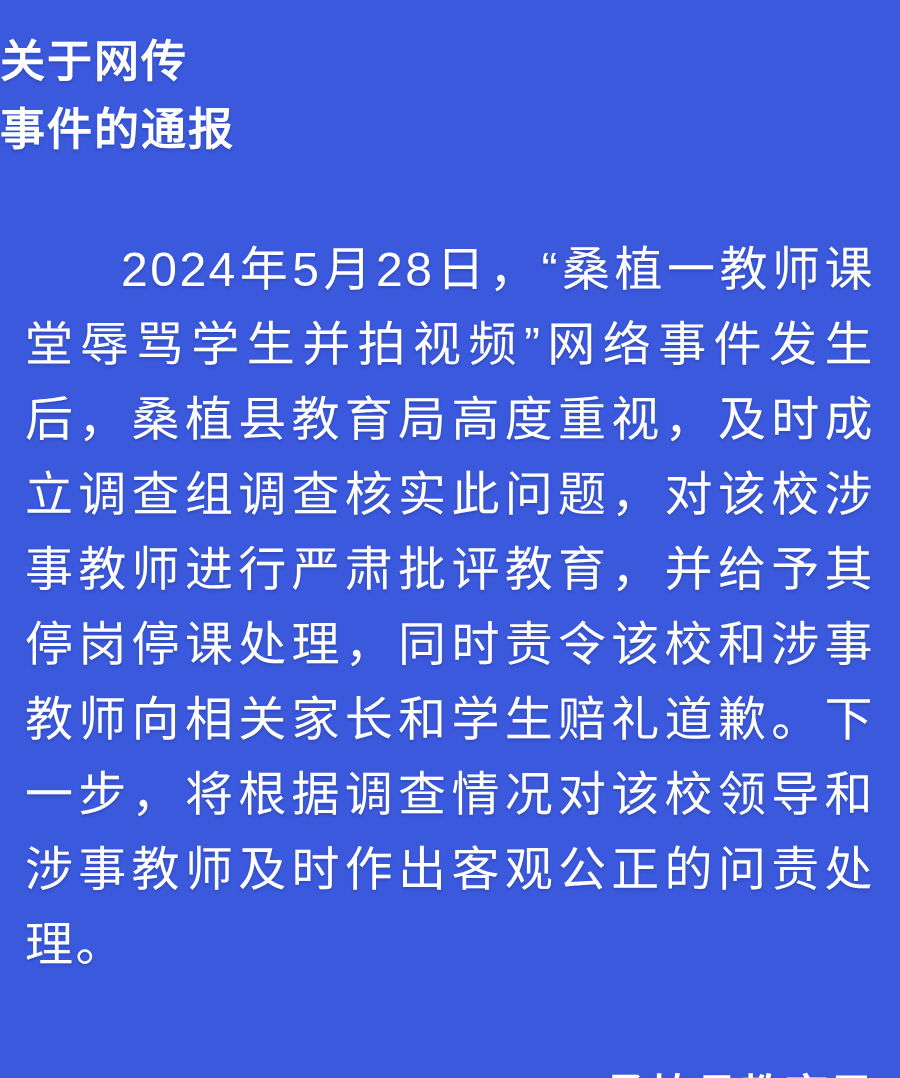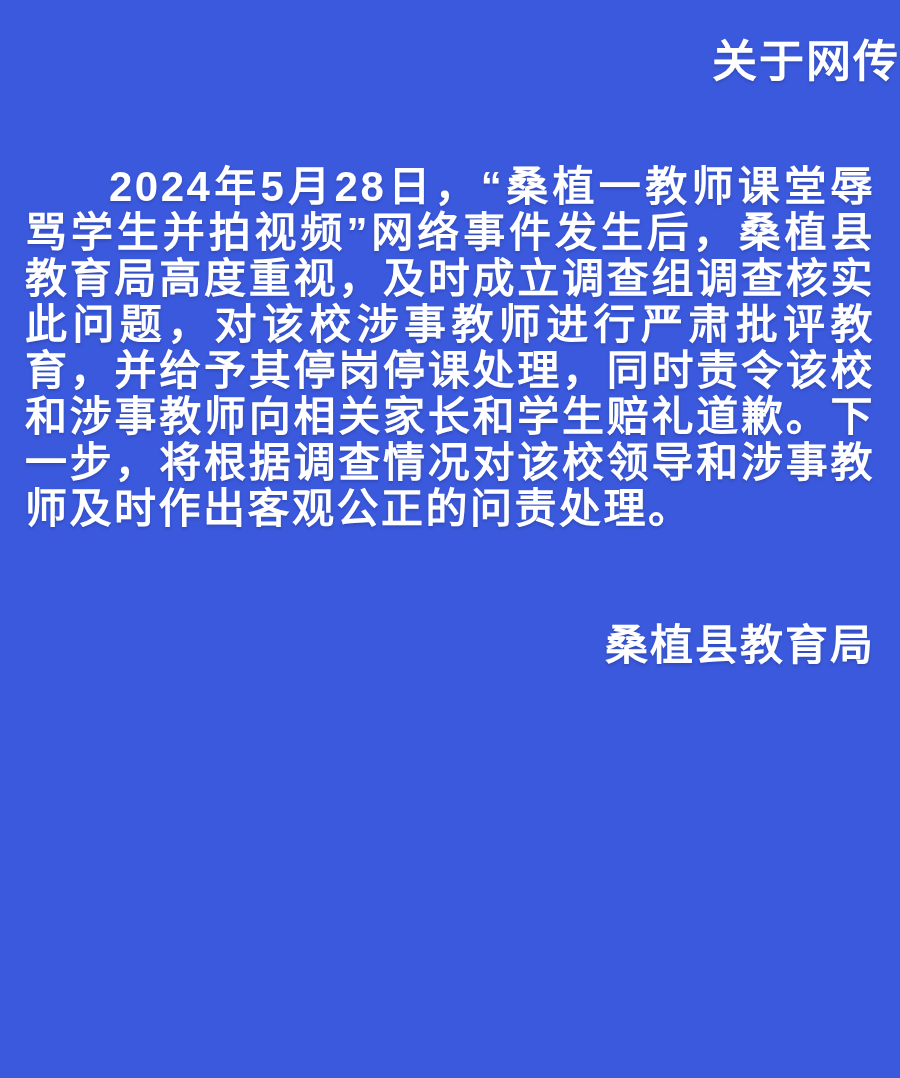--- a/index.html
+++ b/index.html
@@ -16,35 +16,35 @@
     height: 1078px;
     margin: 0 auto;
     background: #3B59DC;
     color: #FFFFFF;
     overflow: hidden;
     box-sizing: border-box;
     padding-top: 28px;
     text-shadow: 0 2px 3px rgba(20, 30, 90, 0.25);
   }
   .title-block {
-    text-align: right;
+    text-align: left;
     font-weight: 700;
     font-size: 45px;
     line-height: 68px;
     letter-spacing: 2px;
   }
   .title-line {
     white-space: nowrap;
   }
   .body-block {
     margin-top: 68px;
     padding: 0 25px;
-    font-weight: 700;
-    font-size: 42px;
-    line-height: 46px;
+    font-weight: 400;
+    font-size: 48px;
+    line-height: 75px;
     letter-spacing: 2.5px;
     text-align: justify;
     text-indent: 2em;
     word-break: break-all;
     overflow-wrap: anywhere;
   }
   .signature-block {
     margin-top: 80px;
     padding: 0 25px;
     text-align: right;
@@ -54,20 +54,21 @@
     letter-spacing: 2px;
   }
 </style>
 </head>
 <body>
 
 <div class="notice-canvas">
 
   <div class="title-block">
     <div class="title-line">关于网传</div>
+    <div class="title-line">事件的通报</div>
   </div>
 
   <div class="body-block">2024年5月28日，“桑植一教师课堂辱骂学生并拍视频”网络事件发生后，桑植县教育局高度重视，及时成立调查组调查核实此问题，对该校涉事教师进行严肃批评教育，并给予其停岗停课处理，同时责令该校和涉事教师向相关家长和学生赔礼道歉。下一步，将根据调查情况对该校领导和涉事教师及时作出客观公正的问责处理。</div>
 
   <div class="signature-block">
     <div>桑植县教育局</div>
   </div>
 
 </div>
 

